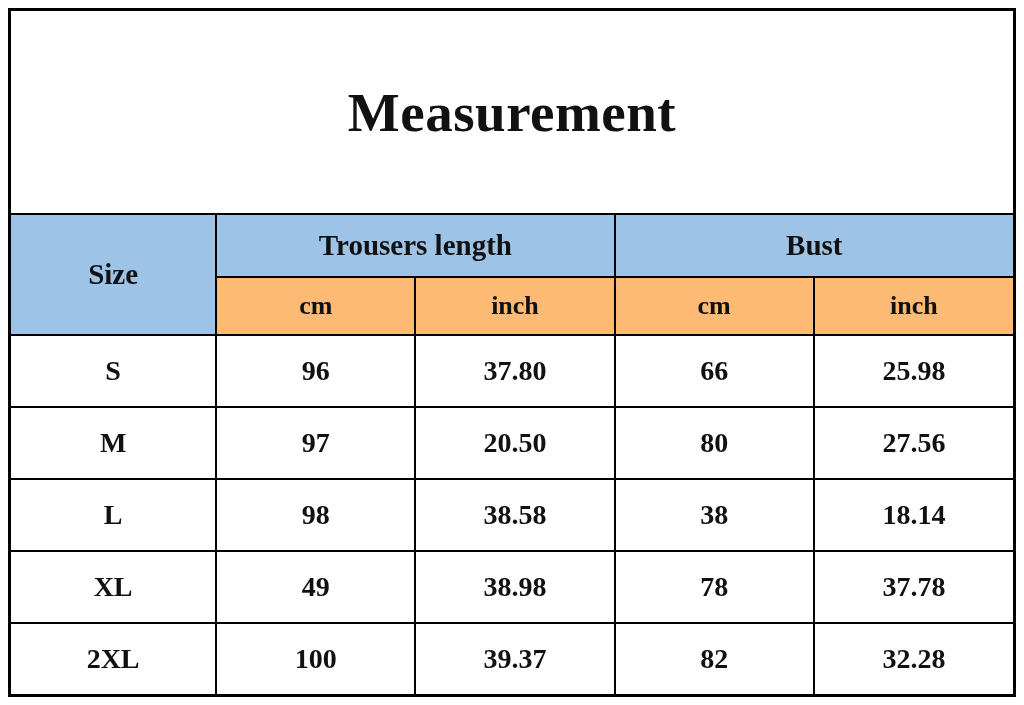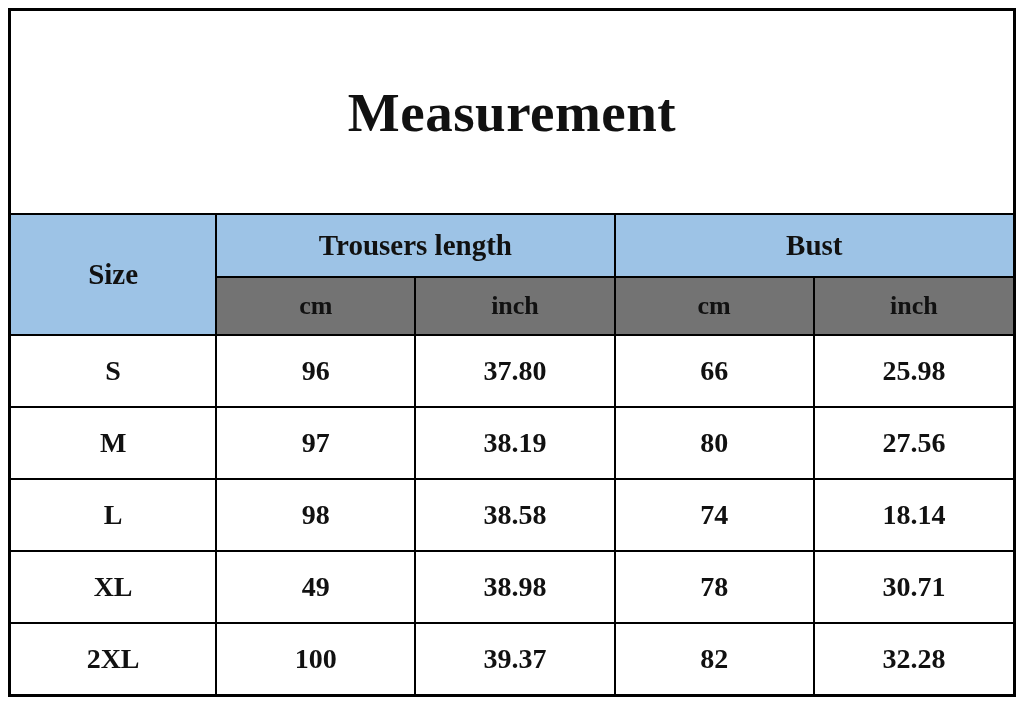--- a/index.html
+++ b/index.html
@@ -63,21 +63,21 @@
     background: #9dc3e6;
     font-size: 29px;
     font-family: Liberation Serif, serif;
   }
   .hdr-size {
     background: #9dc3e6;
     font-size: 29px;
     margin-left: 16px;
   }
   .hdr-sub {
-    background: #737373;
+    background: #fdba74;
     font-size: 26px;
   }
   .body-cell {
     font-size: 28px;
     height: 68px;
     background: #ffffff;
   }
   .col-size { width: 20.5%; }
   .col-num { width: 19.9%; }
   table.size-table tr td:first-child { border-left: none; }
@@ -116,37 +116,37 @@
         <tr>
           <td class="body-cell">S</td>
           <td class="body-cell">96</td>
           <td class="body-cell">37.80</td>
           <td class="body-cell">66</td>
           <td class="body-cell">25.98</td>
         </tr>
         <tr>
           <td class="body-cell">M</td>
           <td class="body-cell">97</td>
-          <td class="body-cell">38.19</td>
+          <td class="body-cell">20.50</td>
           <td class="body-cell">80</td>
           <td class="body-cell">27.56</td>
         </tr>
         <tr>
           <td class="body-cell">L</td>
           <td class="body-cell">98</td>
           <td class="body-cell">38.58</td>
-          <td class="body-cell">74</td>
+          <td class="body-cell">38</td>
           <td class="body-cell">18.14</td>
         </tr>
         <tr>
           <td class="body-cell">XL</td>
           <td class="body-cell">49</td>
           <td class="body-cell">38.98</td>
           <td class="body-cell">78</td>
-          <td class="body-cell">30.71</td>
+          <td class="body-cell">37.78</td>
         </tr>
         <tr>
           <td class="body-cell">2XL</td>
           <td class="body-cell">100</td>
           <td class="body-cell">39.37</td>
           <td class="body-cell">82</td>
           <td class="body-cell">32.28</td>
         </tr>
       </tbody>
     </table>

